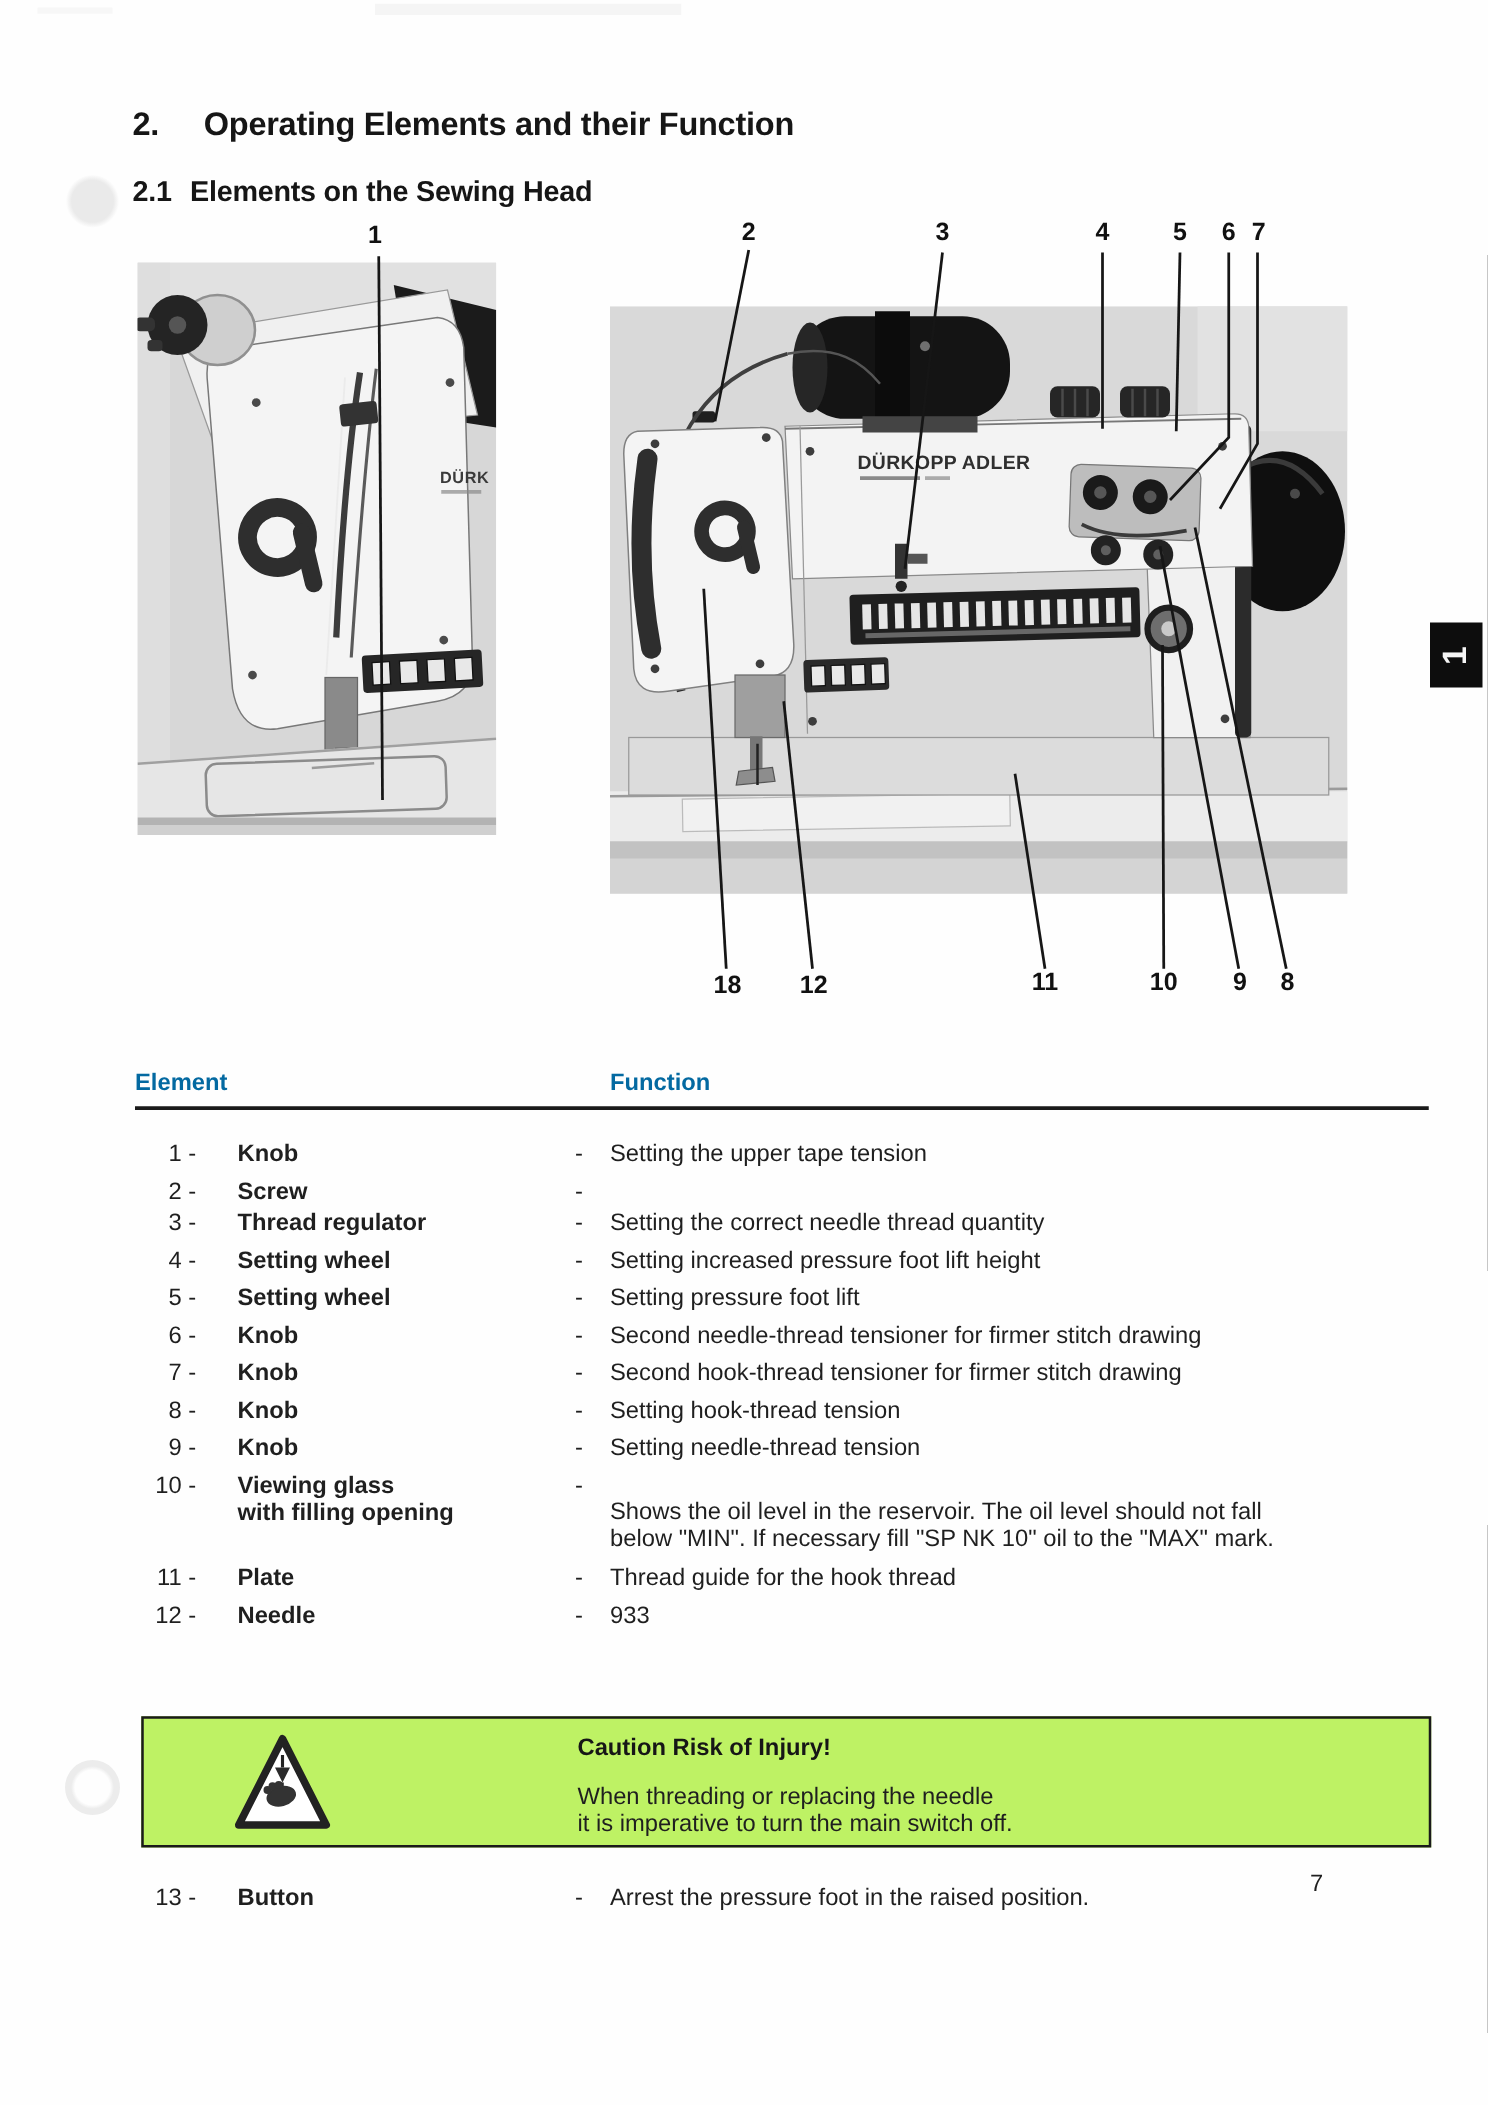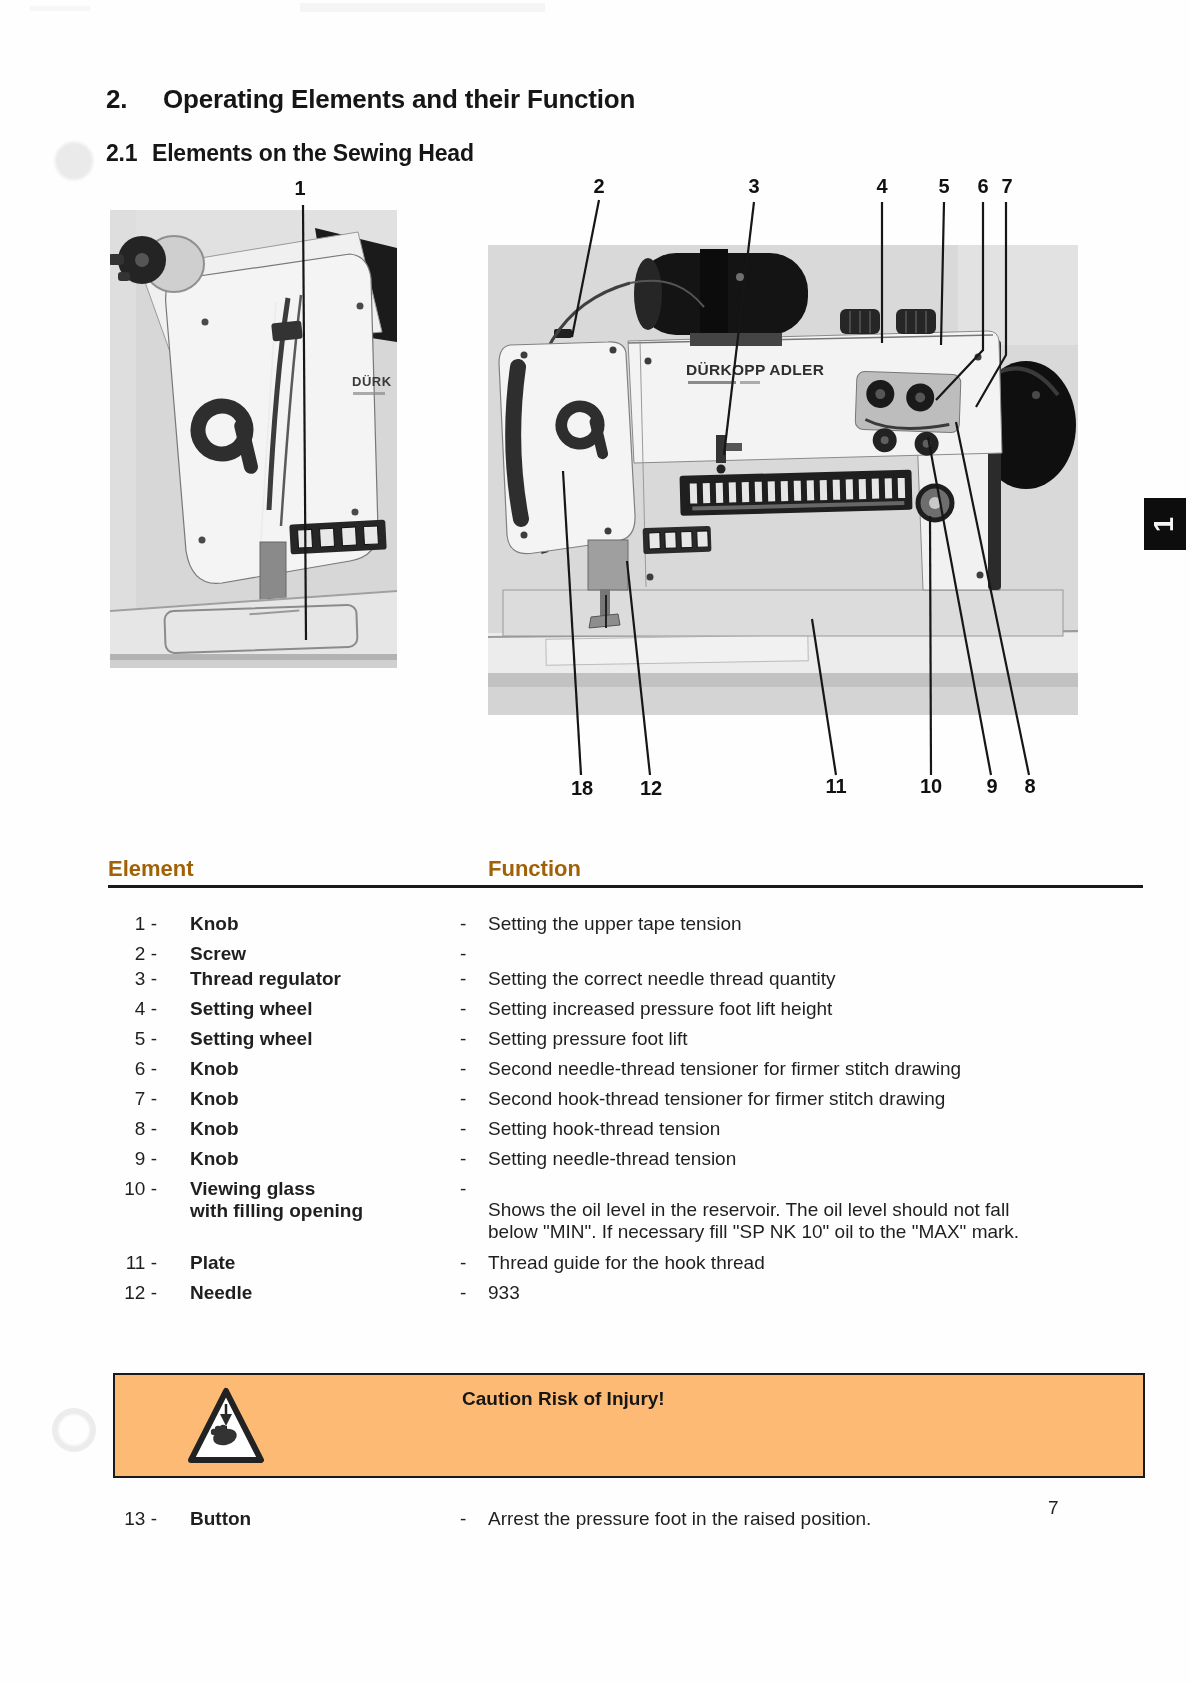--- a/index.html
+++ b/index.html
@@ -8,36 +8,36 @@
     font-family:"Liberation Sans","DejaVu Sans",sans-serif; color:#1f1f1f;
     overflow:hidden; margin:0 auto;
   }
   .abs{position:absolute;}
   
   .h1num,.h1title{font-size:26px;font-weight:700;color:#161616;letter-spacing:-0.2px;}
   .h2num,.h2title{font-size:23px;font-weight:700;color:#161616;letter-spacing:-0.2px;}
   
   .callout{position:absolute;font-size:20px;font-weight:700;color:#111;transform:translateX(-50%);line-height:22px;}
   
-  .thead{font-size:22px;font-weight:700;color:#a16207;}
+  .thead{font-size:19px;font-weight:700;color:#0369a1;}
   .rule{position:absolute;background:#1a1a1a;height:3px;}
   .tbl{position:absolute;left:113px;top:913px;width:1035px;}
   .trow{display:flex;align-items:flex-start;margin-bottom:8px;font-size:19px;line-height:22px;}
   .trow .num{width:44px;text-align:right;flex:0 0 auto;}
   .trow .spacer{width:33px;flex:0 0 auto;}
   .trow .label{width:270px;flex:0 0 auto;white-space:pre-line;font-weight:bold;}
   .trow .dash{width:28px;flex:0 0 auto;}
   .trow .fn{width:600px;flex:0 0 auto;white-space:pre-line;}
   .trow.r2{margin-bottom:3px;}
   .trow.r10{margin-bottom:9px;}
   .trow.r10 .fn{padding-top:21px;}
   
   .caution{
     position:absolute;left:113px;top:1373px;width:1032px;height:105px;
-    border:2.5px solid #1a1a1a;box-sizing:border-box;background:#fdba74;
+    border:2.5px solid #1a1a1a;box-sizing:border-box;background:#bef264;
   }
   .caution .title{position:absolute;left:347px;top:13px;font-size:19px;font-weight:700;color:#161616;line-height:22px;}
   .caution .lines{position:absolute;left:347px;top:52px;font-size:19px;line-height:22px;color:#1f1f1f;}
   .cicon{position:absolute;left:70px;top:9px;}
   
   .sidetab{
     position:absolute;left:1144px;top:498px;width:42px;height:52px;background:#0d0d0d;
     display:flex;align-items:center;justify-content:center;
   }
   .sidetab span{color:#f5f5f5;font-size:27px;font-weight:700;transform:rotate(-90deg);line-height:1;}
@@ -384,20 +384,24 @@
       <polygon points="35,30 47,30 41,42" fill="#2a2a2a"></polygon>
       <line x1="41" y1="42" x2="41" y2="62" stroke="#222" stroke-width="2" stroke-dasharray="3,2"></line>
       <g>
         <ellipse cx="40" cy="53" rx="12" ry="8" fill="#333" transform="rotate(-14 40 53)"></ellipse>
         <circle cx="29" cy="48" r="3.2" fill="#333"></circle>
         <circle cx="33" cy="45" r="3.2" fill="#333"></circle>
         <circle cx="38" cy="44" r="3.2" fill="#333"></circle>
       </g>
     </svg>
     <div class="title">Caution Risk of Injury!</div>
+    <div class="lines">
+      <div>When threading or replacing the needle</div>
+      <div>it is imperative to turn the main switch off.</div>
+    </div>
   </div>
 
   <div class="footer-row">
     <div class="trow">
       <span class="num">13 -</span>
       <span class="spacer"></span>
       <span class="label">Button</span>
       <span class="dash">-</span>
       <span class="fn">Arrest the pressure foot in the raised position.</span>
     </div>

